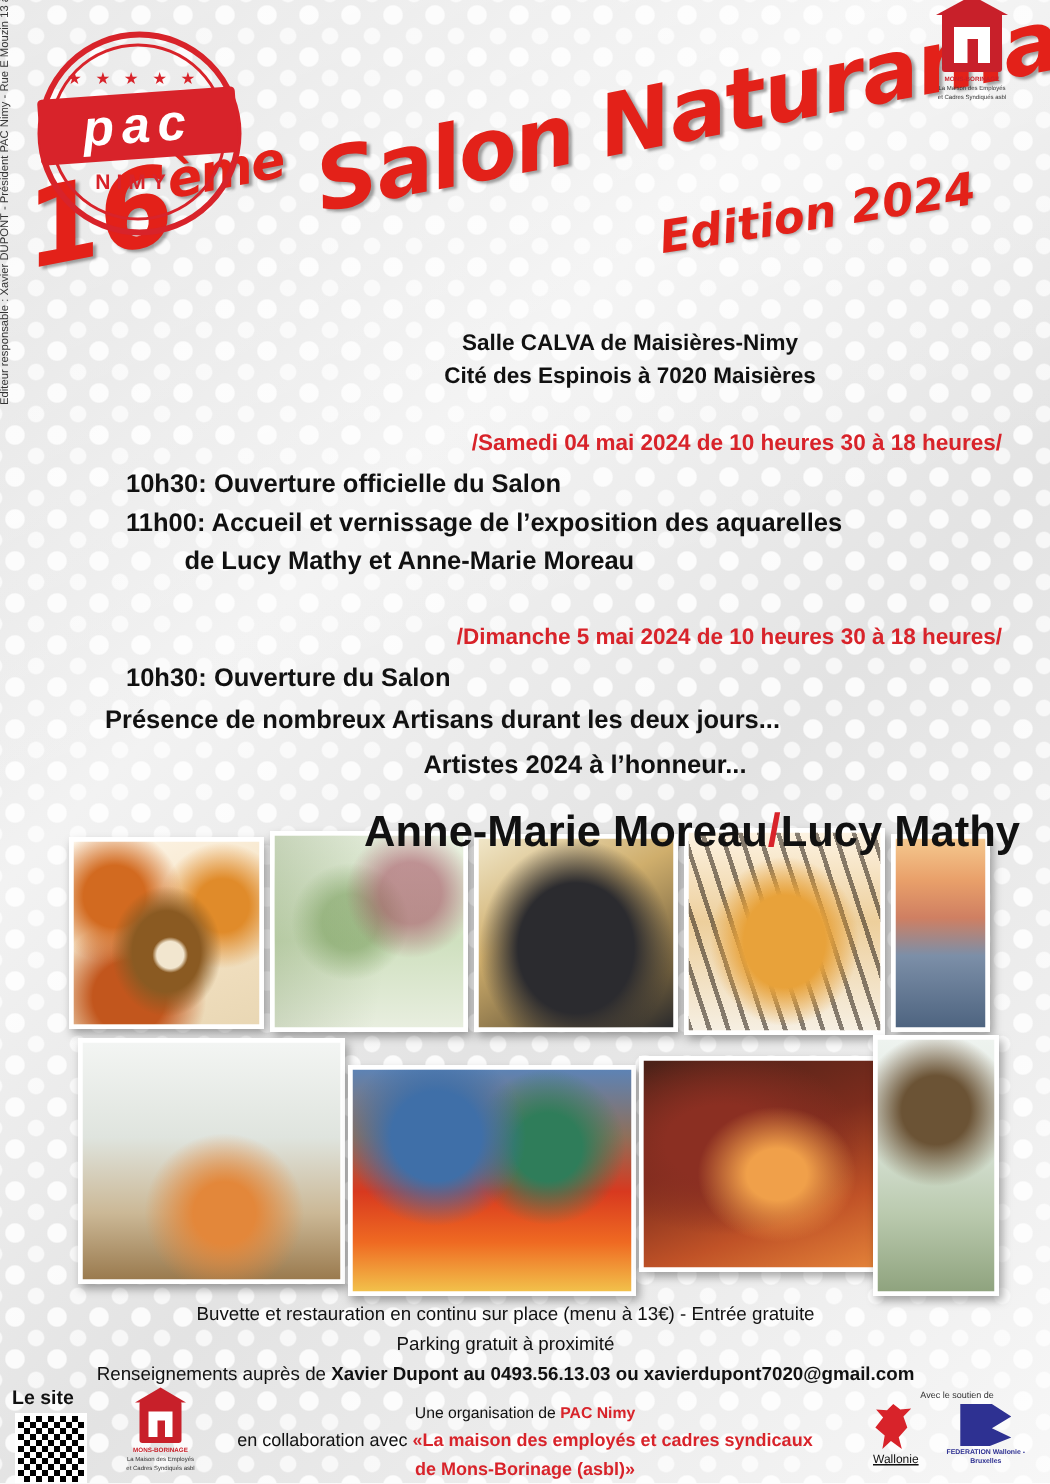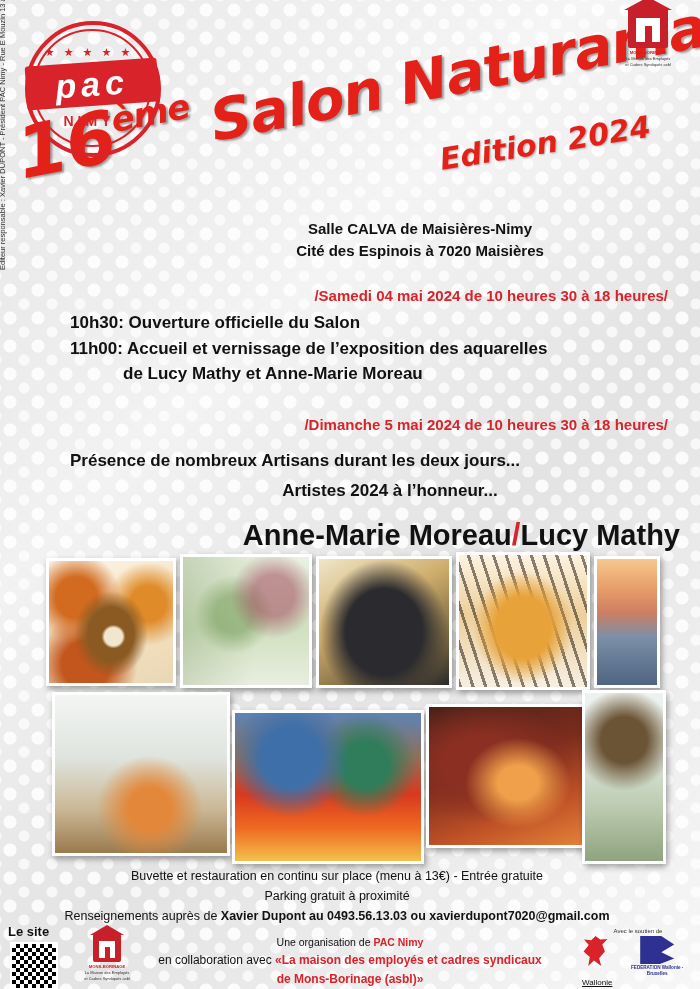--- a/index.html
+++ b/index.html
@@ -231,32 +231,32 @@
     font-size: 15px;
     padding-right: 12px;
     margin-bottom: 6px;
     margin-top: 19px;
   }
   .line {
     font-size: 17px;
     font-weight: bold;
     color: #111;
     line-height: 1.5;
-    margin-left: 10px;
+    margin-left: 24px;
   }
   .line.indent {
     margin-left: 63px;
   }
   .spacer-sm { height: 10px; }
   .note {
     font-size: 17px;
     font-weight: bold;
     color: #111;
     margin-left: 10px;
-    margin-top: 18px;
+    margin-top: 6px;
   }
   .honneur {
     text-align: center;
     font-size: 17px;
     font-weight: bold;
     color: #111;
     margin-top: 10px;
     padding-left: 40px;
   }
   .artists {
@@ -470,21 +470,21 @@
   .fwb {
     text-align: center;
   }
   .fwb-mark {
     width: 34px; height: 28px;
     margin: 0 auto;
     background: #2e3192;
     clip-path: polygon(0% 0%, 62% 0%, 100% 30%, 62% 58%, 100% 80%, 58% 100%, 0% 100%);
   }
   .fwb-txt { font-size: 4.6px; color: #2e3192; line-height: 1.3; font-weight: bold; margin-top: 1px; }
-  .wal-name { font-size: 8px; color: #111; margin-top: 12px; text-decoration: underline; }
+  .wal-name { font-size: 8px; color: #111; margin-top: 2px; text-decoration: underline; }
 
   
   .legal {
     position: absolute;
     left: -2px;
     top: 270px;
     width: 300px;
     transform: rotate(-90deg);
     transform-origin: left top;
     font-size: 7.5px;
@@ -528,20 +528,21 @@
     <div>Cité des Espinois à 7020 Maisières</div>
   </div>
 
   <div class="programme">
     <div class="day-header">/Samedi 04 mai 2024 de 10 heures 30 à 18 heures/</div>
     <div class="line">10h30: Ouverture officielle du Salon</div>
     <div class="line">11h00:  Accueil et vernissage de l’exposition des aquarelles</div>
     <div class="line indent">de Lucy Mathy et Anne-Marie Moreau</div>
     <div class="spacer-sm"></div>
     <div class="day-header">/Dimanche 5 mai 2024 de 10 heures 30 à 18 heures/</div>
+    <div class="line">10h30: Ouverture du Salon</div>
     <div class="note">Présence de nombreux Artisans durant les deux jours...</div>
     <div class="honneur">Artistes 2024 à  l’honneur...</div>
     <div class="artists">
       <span class="a1">Anne-Marie Moreau</span><span class="slash">/</span><span class="a2">Lucy Mathy</span>
     </div>
   </div>
 
   <div class="gallery">
     <div class="art a-nest">
         <i></i>

